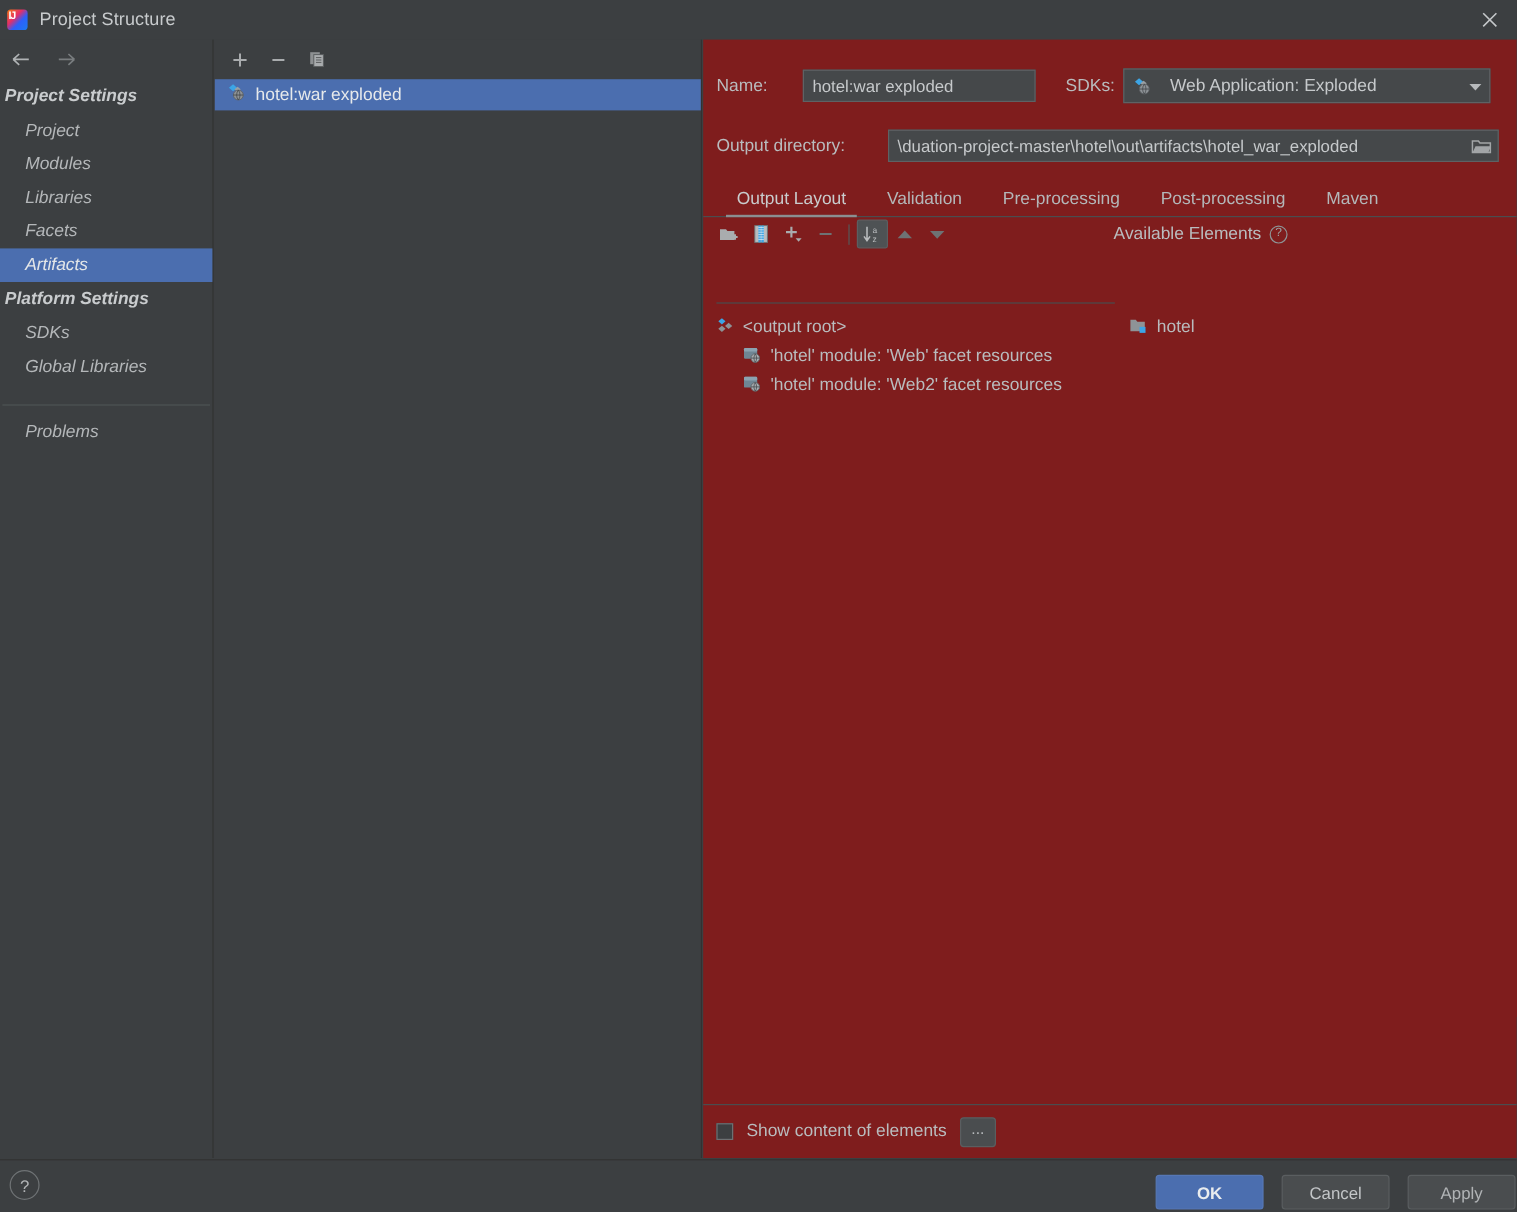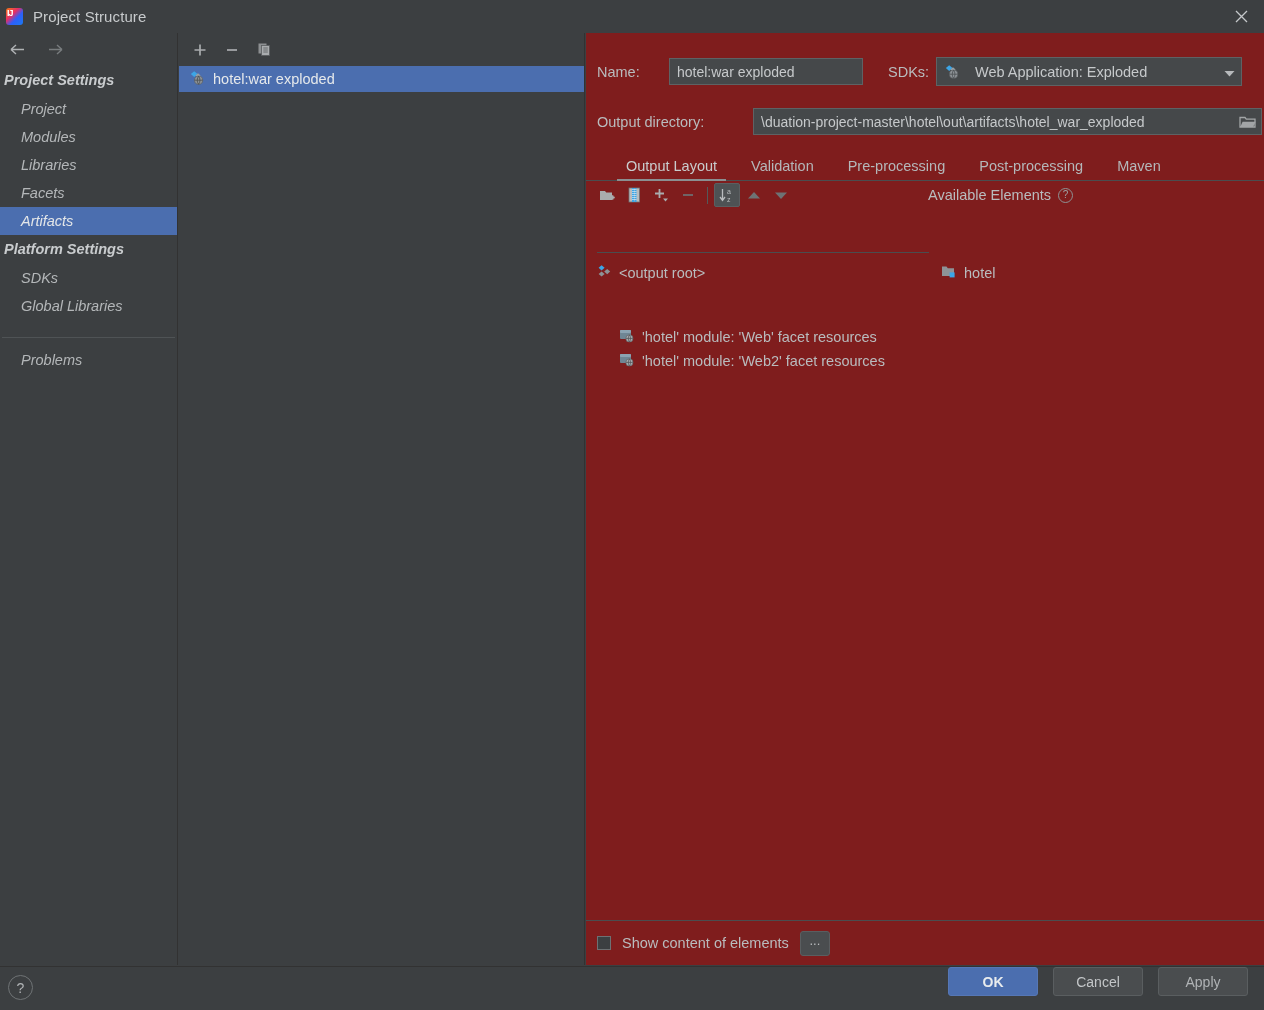--- a/index.html
+++ b/index.html
@@ -175,21 +175,21 @@
     width: 14px; height: 14px;
     border: 1px solid #6d7173;
     background: #3c3f41;
     flex: none;
   }
   .cb-label { font-size: 14.5px; color: #b9bcbe; }
 
   
   .tabs {
     display: flex; align-items: flex-end;
-    padding-left: 23px;
+    padding-left: 11px;
     gap: 0px;
     border-bottom: 1px solid #4a4d4f;
     height: 30px;
   }
   .tab {
     font-size: 14.5px;
     color: #b4b7b9;
     padding: 0 17px 6px 17px;
     position: relative;
   }
@@ -273,28 +273,29 @@
     border-top: 1px solid #323232;
   }
   .help-btn {
     position: absolute; left: 8px; top: 8px;
     width: 25px; height: 25px; border-radius: 50%;
     border: 1px solid #6f7375;
     color: #b1b4b6; font-size: 14px;
     display: flex; align-items: center; justify-content: center;
   }
   .dlg-btn {
-    position: absolute; top: 0;
+    position: absolute; top: 12px;
     height: 29px;
     border-radius: 3px;
     font-size: 14px;
     display: flex; align-items: center; justify-content: center;
     border: 1px solid #5a5e60;
     background: #4a4d4f;
     color: #c3c6c8;
+    margin-left: 15px;
   }
   .dlg-btn.primary {
     background: #4b6eaf;
     border-color: #5677b5;
     color: #e9ecee;
     font-weight: bold;
   }
 </style>
 </head>
 <body>
@@ -396,21 +397,21 @@
         <span class="caret">
           <svg width="11" height="7" viewBox="0 0 11 7">
               <path d="M0.5,1 L10.5,1 L5.5,6.5 Z" fill="#b7babc"></path>
             </svg>
         </span>
       </div>
     </div>
 
     <div class="field-row" style="margin-top:22px;">
       <div class="field-label" style="width:143px;">Output directory:</div>
-      <div class="text-input" style="width:509px;padding-right:30px;margin-left:13px;">\duation-project-master\hotel\out\artifacts\hotel_war_exploded</div>
+      <div class="text-input" style="width:509px;padding-right:30px;">\duation-project-master\hotel\out\artifacts\hotel_war_exploded</div>
       <div class="browse-btn">
         <svg width="17" height="15" viewBox="0 0 17 15">
           <path d="M1,3.5 L6,3.5 L7.3,5.2 L16,5.2 L16,13 L1,13 Z" fill="none" stroke="#a2a5a7" stroke-width="1.3"></path>
           <path d="M1.2,13 L3.6,7.8 L16.6,7.8 L14.2,13 Z" fill="#a2a5a7"></path>
         </svg>
       </div>
     </div>
 
 
     <div class="tabs" style="margin-top:16px;">
@@ -481,40 +482,40 @@
       <div class="tree-row">
         <span>
           <svg width="15" height="15" viewBox="0 0 15 15">
             <path d="M4.6,1.2 L7.6,3.8 L4.6,6.4 L1.6,3.8 Z" fill="#3ca5e6"></path>
             <path d="M10.2,5.0 L13.2,7.6 L10.2,10.2 L7.2,7.6 Z" fill="#8d9296"></path>
             <path d="M4.6,7.4 L7.6,10.0 L4.6,12.6 L1.6,10.0 Z" fill="#8d9296"></path>
           </svg>
         </span>
         <span>&lt;output root&gt;</span>
       </div>
-      <div class="tree-row" style="padding-left:22px;margin-top:40px;">
-        <span>
-          <svg width="16" height="15" viewBox="0 0 16 15">
-            <rect x="1" y="2" width="11" height="9" rx="1" fill="#6f8694"></rect>
-            <rect x="1" y="2" width="11" height="3" rx="1" fill="#8ba3b1"></rect>
-            <circle cx="10.4" cy="10.4" r="3.6" fill="#a8adb0" stroke="#5d6164" stroke-width=".7"></circle>
-            <path d="M6.9,10.4 L13.9,10.4 M10.4,6.9 C11.9,8.8 11.9,12 10.4,13.9 C8.9,12 8.9,8.8 10.4,6.9 Z" stroke="#4a4e51" stroke-width=".7" fill="none"></path>
-          </svg>
-        </span>
-        <span>'hotel' module: 'Web' facet resources</span>
-      </div>
       <div class="tree-row" style="padding-left:22px;">
         <span>
           <svg width="16" height="15" viewBox="0 0 16 15">
             <rect x="1" y="2" width="11" height="9" rx="1" fill="#6f8694"></rect>
             <rect x="1" y="2" width="11" height="3" rx="1" fill="#8ba3b1"></rect>
             <circle cx="10.4" cy="10.4" r="3.6" fill="#a8adb0" stroke="#5d6164" stroke-width=".7"></circle>
             <path d="M6.9,10.4 L13.9,10.4 M10.4,6.9 C11.9,8.8 11.9,12 10.4,13.9 C8.9,12 8.9,8.8 10.4,6.9 Z" stroke="#4a4e51" stroke-width=".7" fill="none"></path>
           </svg>
         </span>
+        <span>'hotel' module: 'Web' facet resources</span>
+      </div>
+      <div class="tree-row" style="padding-left:22px;">
+        <span>
+          <svg width="16" height="15" viewBox="0 0 16 15">
+            <rect x="1" y="2" width="11" height="9" rx="1" fill="#6f8694"></rect>
+            <rect x="1" y="2" width="11" height="3" rx="1" fill="#8ba3b1"></rect>
+            <circle cx="10.4" cy="10.4" r="3.6" fill="#a8adb0" stroke="#5d6164" stroke-width=".7"></circle>
+            <path d="M6.9,10.4 L13.9,10.4 M10.4,6.9 C11.9,8.8 11.9,12 10.4,13.9 C8.9,12 8.9,8.8 10.4,6.9 Z" stroke="#4a4e51" stroke-width=".7" fill="none"></path>
+          </svg>
+        </span>
         <span>'hotel' module: 'Web2' facet resources</span>
       </div>
     </div>
 
     <div style="position:absolute;left:355px;top:228px;width:310px;">
       <div class="tree-row">
         <span>
           <svg width="16" height="15" viewBox="0 0 16 15">
             <path d="M1,2.5 L5.5,2.5 L6.8,4.2 L13,4.2 L13,12 L1,12 Z" fill="#8e9397"></path>
             <rect x="8.6" y="8.4" width="5" height="5" fill="#3ca5e6"></rect>

